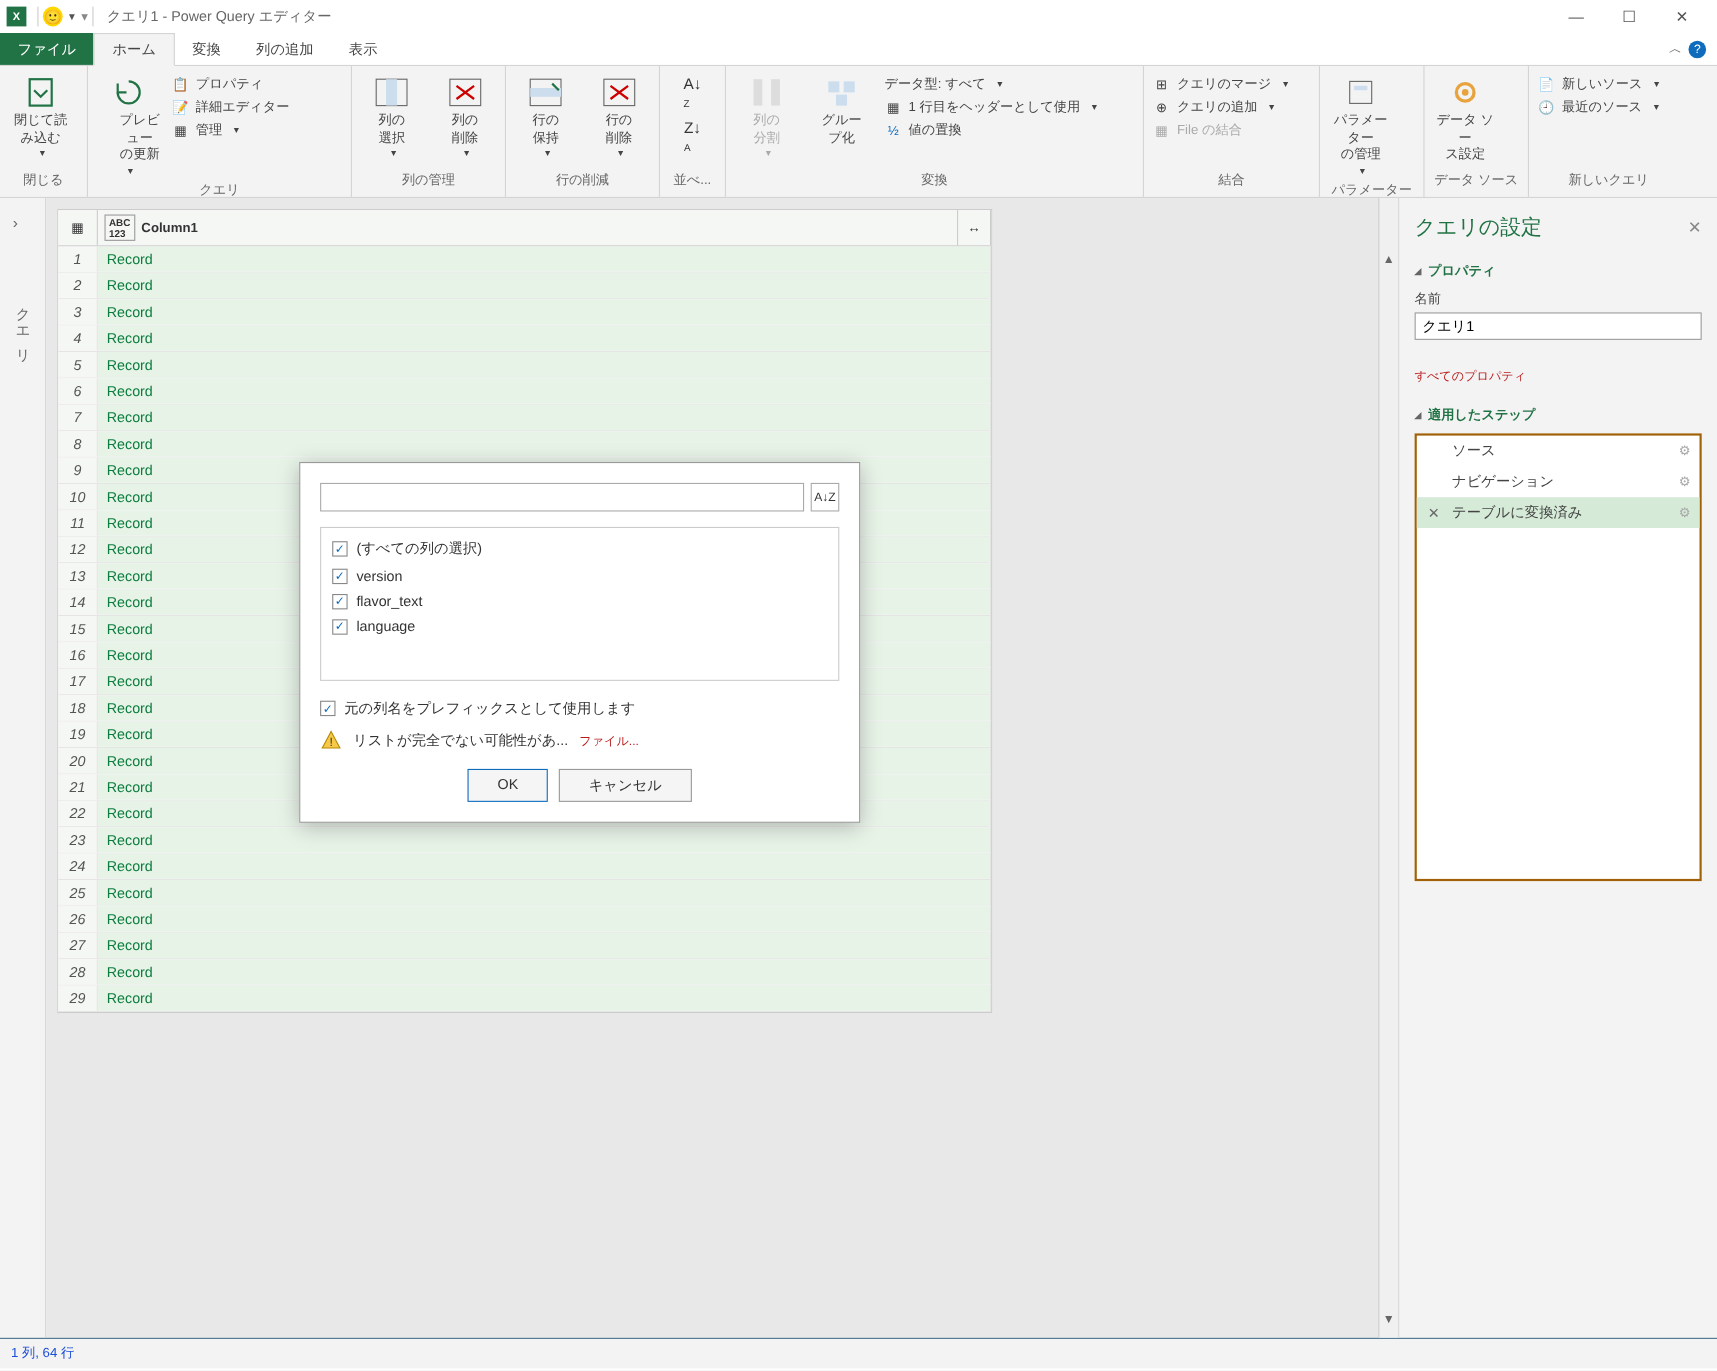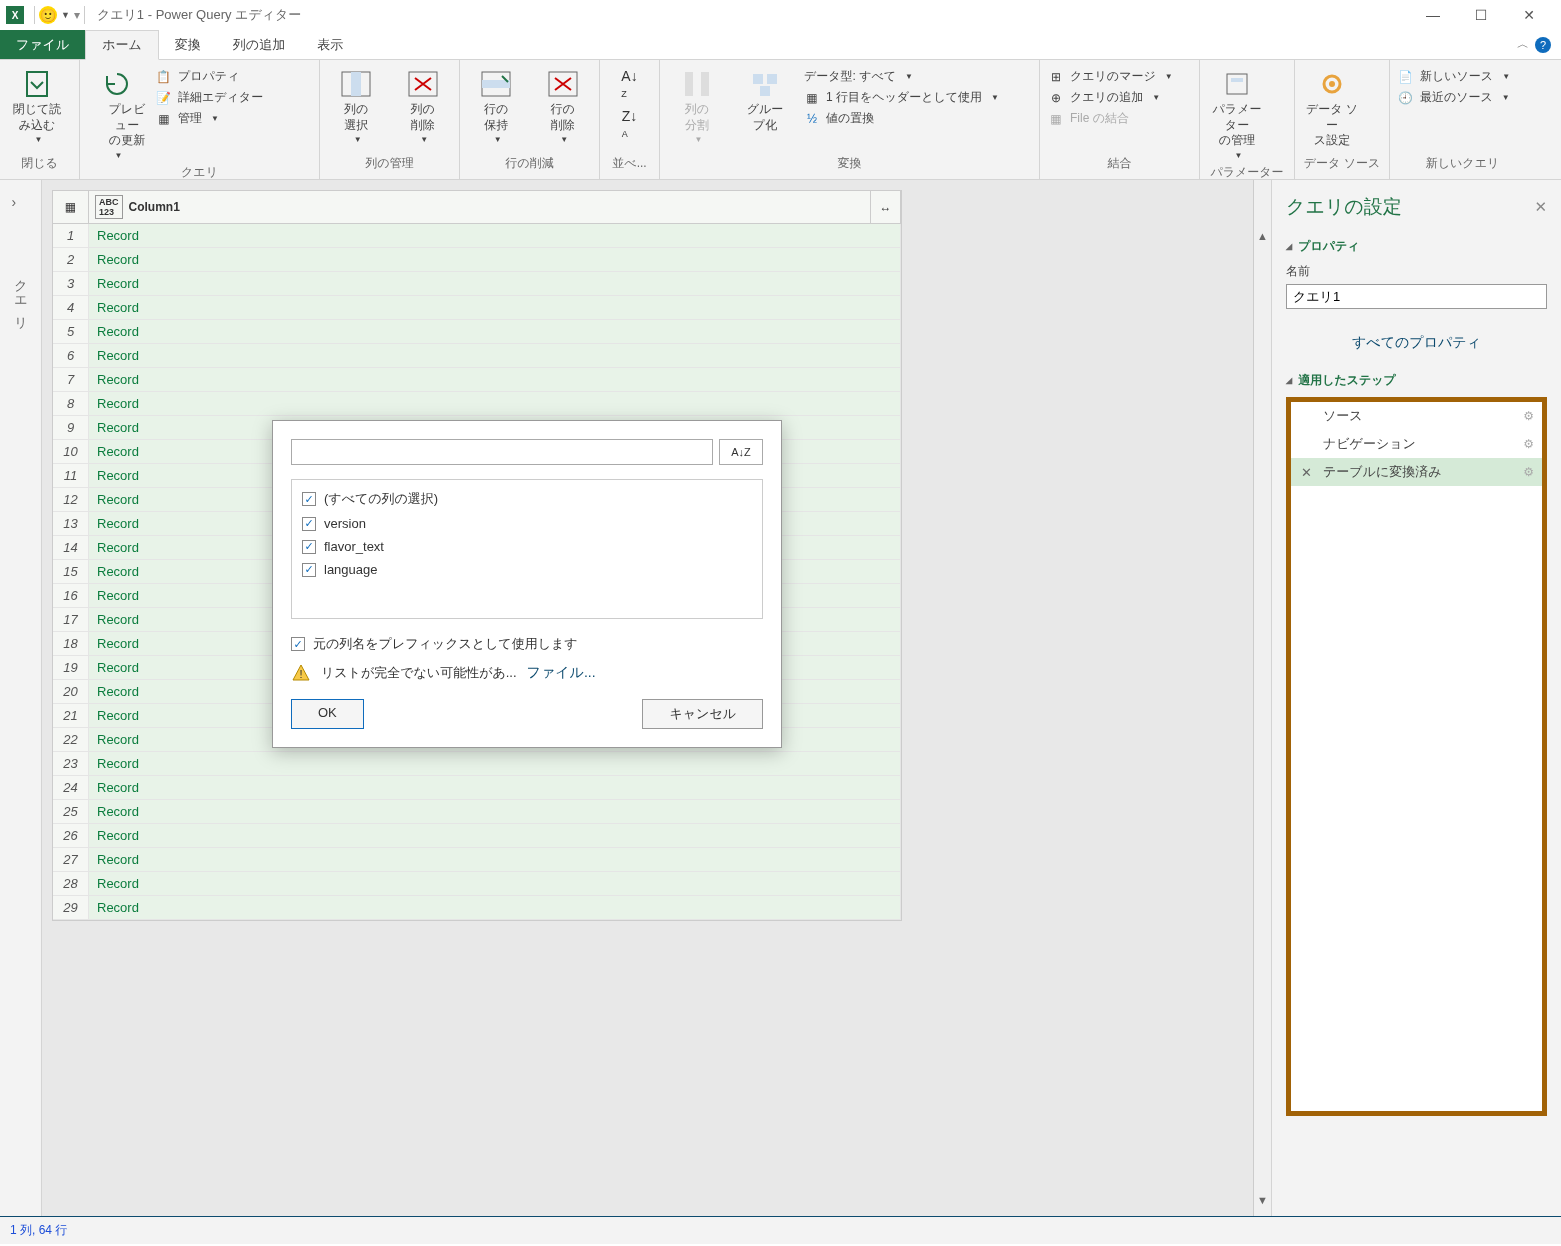--- a/index.html
+++ b/index.html
@@ -60,39 +60,39 @@
   .scroll-indicator .arr{position:absolute;left:0;width:100%;text-align:center;font-size:11px;color:#666;}
   
   
   .right-pane { width:290px; background:#f3f3f3; border-left:1px solid #d4d4d4; padding:14px 14px;}
   .right-pane h2 { font-size:19px; font-weight:400; color:#217346; margin-bottom:18px; display:flex; justify-content:space-between; align-items:center;}
   .right-pane h2 .x { font-size:15px;color:#888;font-weight:300;}
   .sect-title { font-size:12px;font-weight:bold;color:#217346; display:flex;align-items:center;gap:6px; margin-bottom:8px;}
   .sect-title::before{content:"◢";font-size:8px;color:#666;}
   .prop-label{font-size:12px;color:#444;margin-bottom:4px;}
   .name-input{width:100%;border:1px solid #999;padding:4px 6px;font-size:13px;background:#fff;margin-bottom:25px;}
-  .link{color:#0c4a6e;font-size:14px;text-align:center;}
-  .steps-list{border:5px solid #a16207;background:#fff;height:719px;margin-top:6px;}
+  .link{color:#b91c1c;font-size:11px;}
+  .steps-list{border:2px solid #a16207;background:#fff;height:407px;margin-top:6px;}
   .step{padding:5px 10px;font-size:13px;color:#444;display:flex;align-items:center;gap:8px;position:relative;}
   .step.selected{background:#d5ead7;}
   .step .gear{position:absolute;right:8px;color:#aaa;font-size:12px;}
   .step .del{font-size:13px;color:#666;width:14px;}
   
   
   .dialog{position:absolute;left:230px;top:240px;width:510px;background:#fff;border:1px solid #999;box-shadow:0 4px 18px rgba(0,0,0,0.25);padding:18px;}
   .dialog .search-row{display:flex;gap:6px;margin-bottom:14px;}
   .dialog .search-row input{flex:1;border:1px solid #aaa;padding:4px;}
-  .dialog .sort-btn{width:44px;height:26px;border:1px solid #aaa;display:flex;align-items:center;justify-content:center;font-size:11px;}
+  .dialog .sort-btn{width:26px;height:26px;border:1px solid #aaa;display:flex;align-items:center;justify-content:center;font-size:11px;}
   .dialog .chk-list{border:1px solid #ccc;padding:10px;height:140px;}
   .dialog .chk{display:flex;align-items:center;gap:8px;font-size:13px;margin-bottom:8px;}
   .dialog .cb{width:14px;height:14px;border:1px solid #888;display:flex;align-items:center;justify-content:center;font-size:11px;color:#0f6cbd;}
   .dialog .opt{display:flex;align-items:center;gap:8px;font-size:13px;margin:16px 0 10px;}
   .dialog .warn-row{display:flex;align-items:center;gap:10px;font-size:13px;margin-bottom:16px;}
   .dialog .warn-ico{width:20px;height:20px;}
-  .dialog .btns{display:flex;justify-content:space-between;gap:10px;}
+  .dialog .btns{display:flex;justify-content:center;gap:10px;}
   .dialog .btn{border:1px solid #999;padding:5px 26px;font-size:13px;background:#f5f5f5;}
   .dialog .btn.primary{border:1px solid #0f6cbd;}
   
   
   .status{height:28px;border-top:1px solid #0c4a6e;background:#f3f3f3;display:flex;align-items:center;padding:0 10px;font-size:12px;color:#1d4ed8;}
 </style>
 </head>
 <body>
 
 <div class="titlebar">

